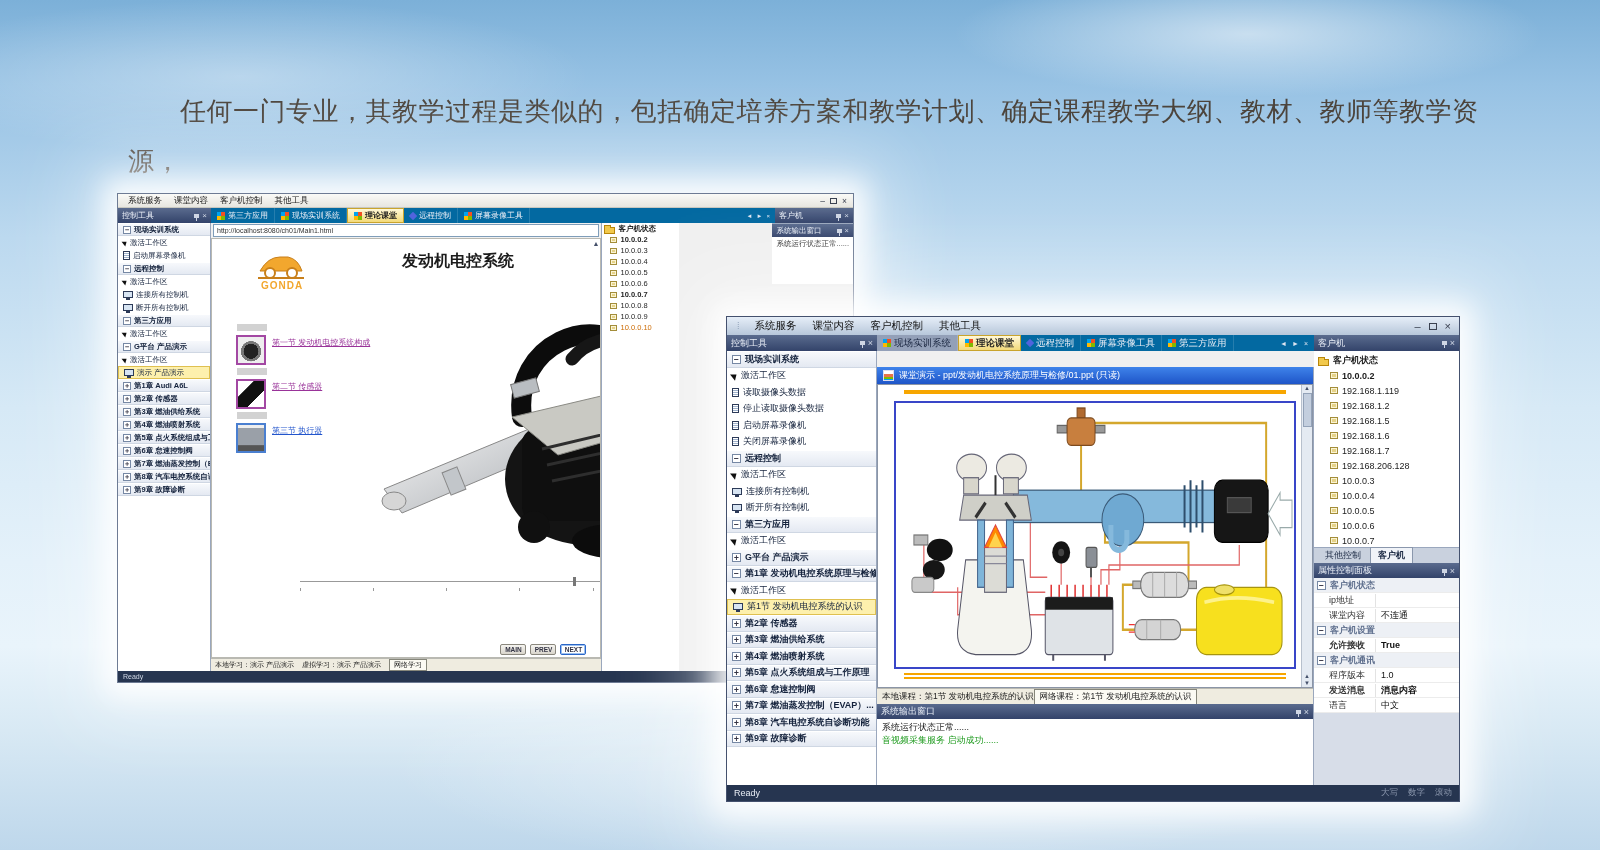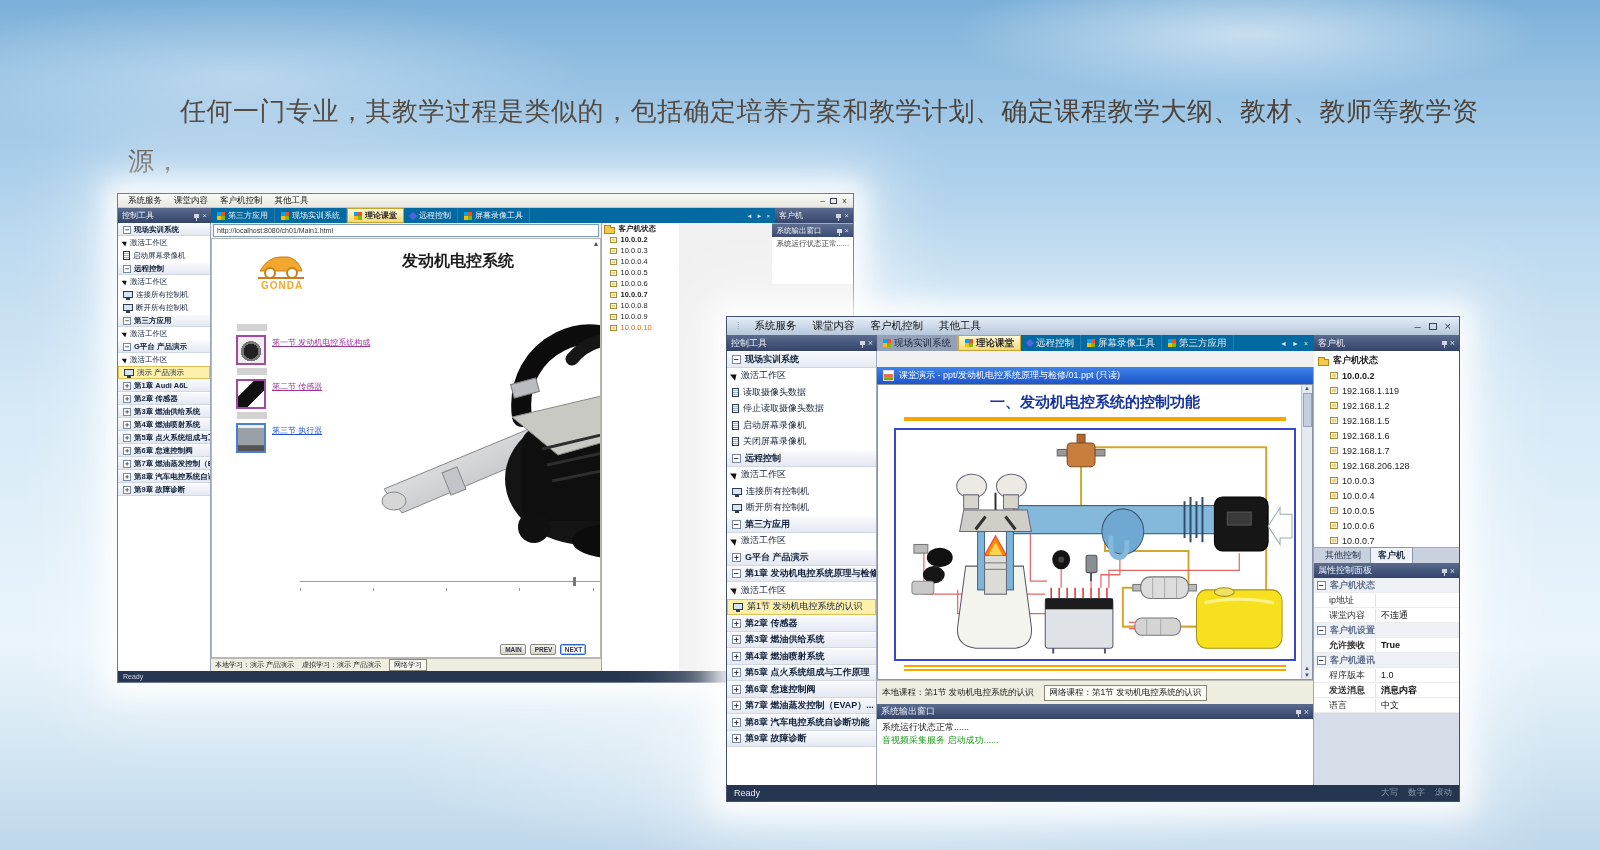--- a/index.html
+++ b/index.html
@@ -146,22 +146,22 @@
   .fw .slide-title { text-align:center; margin-top:8px; font-family:"Liberation Serif",serif; font-weight:bold;
     font-size:15px; color:#16339e; }
   .fw .obar { height:4px; background:#f7a600; width:88%; margin:5px auto 0; }
   .fw .fig { flex:1; margin:7px 16px 4px; border:2px solid #3946c8; min-height:0; }
   .fw .fig svg { display:block; width:100%; height:100%; }
   .fw .dlines { width:88%; margin:0 auto 8px; border-top:2px solid #f7a600; border-bottom:2px solid #f7a600; height:6px; }
   .fw .vscroll { position:absolute; right:0; top:0; bottom:0; width:11px; background:#e4eaf2; border-left:1px solid #b7c0cd;
     display:flex; flex-direction:column; align-items:center; font-size:6px; color:#44506a; }
   .fw .vthumb { width:9px; height:34px; background:#c3cede; border:1px solid #93a2b8; margin-top:2px; }
   .fw .vscroll .bot { margin-top:auto; display:flex; flex-direction:column; gap:1px; padding-bottom:1px; }
-  .fw .f-ctabs { height:24px; background:#efece0; border-top:1px solid #b9b9b2; display:flex; align-items:center;
-    gap:10px; padding:0 5px; font-size:8.5px; color:#222; white-space:nowrap; overflow:hidden; }
+  .fw .f-ctabs { height:16px; background:#efece0; border-top:1px solid #b9b9b2; display:flex; align-items:center;
+    padding:0 5px; font-size:8.5px; color:#222; white-space:nowrap; overflow:hidden; }
   .fw .f-ctabs span:last-child { border:1px solid #86867a; background:#fbfaf3; padding:1px 5px; }
   .fw .f-outhead { height:15px; font-size:9px; }
   .fw .f-outbody { height:66px; background:#fff; font-size:9px; padding:2px 5px; line-height:13px; }
   .fw .f-right { width:145px; flex:none; background:#fff; display:flex; flex-direction:column; }
   .fw .ctree { height:196px; overflow:hidden; padding-top:2px; }
   .fw .crow { display:flex; align-items:center; gap:4px; height:15px; padding-left:16px; font-size:9px; color:#1c1c1c; }
   .fw .crow.root { padding-left:4px; font-weight:bold; }
   .fw .crow.b { font-weight:bold; }
   .fw .rtabs { height:16px; background:#c9d1de; display:flex; align-items:flex-end; gap:2px; padding:0 4px;
     font-size:9px; color:#1c2a44; border-top:1px solid #9aa7bd; }
@@ -640,21 +640,20 @@
           <span class="exp">+</span>
           <span>第9章 故障诊断</span>
         </div>
       </div>
     <div class="f-center">
       <div class="pptbar">
         <span class="pptico"></span>
         <span>课堂演示 - ppt/发动机电控系统原理与检修/01.ppt (只读)</span>
       </div>
       <div class="slide">
-        <div class="slide-title">一、发动机电控系统的控制功能</div>
         <div class="obar"></div>
         <div class="fig">
           <svg viewBox="0 0 400 212" preserveAspectRatio="none">
 
             <g fill="none" stroke="#d4a72c" stroke-width="2">
               <path d="M186,16 H372 V150"></path>
               <path d="M340,182 H284"></path>
               <path d="M242,182 H228 V146 H246"></path>
               <path d="M294,146 V112 H210 V98"></path>
               <path d="M186,34 V70"></path>

